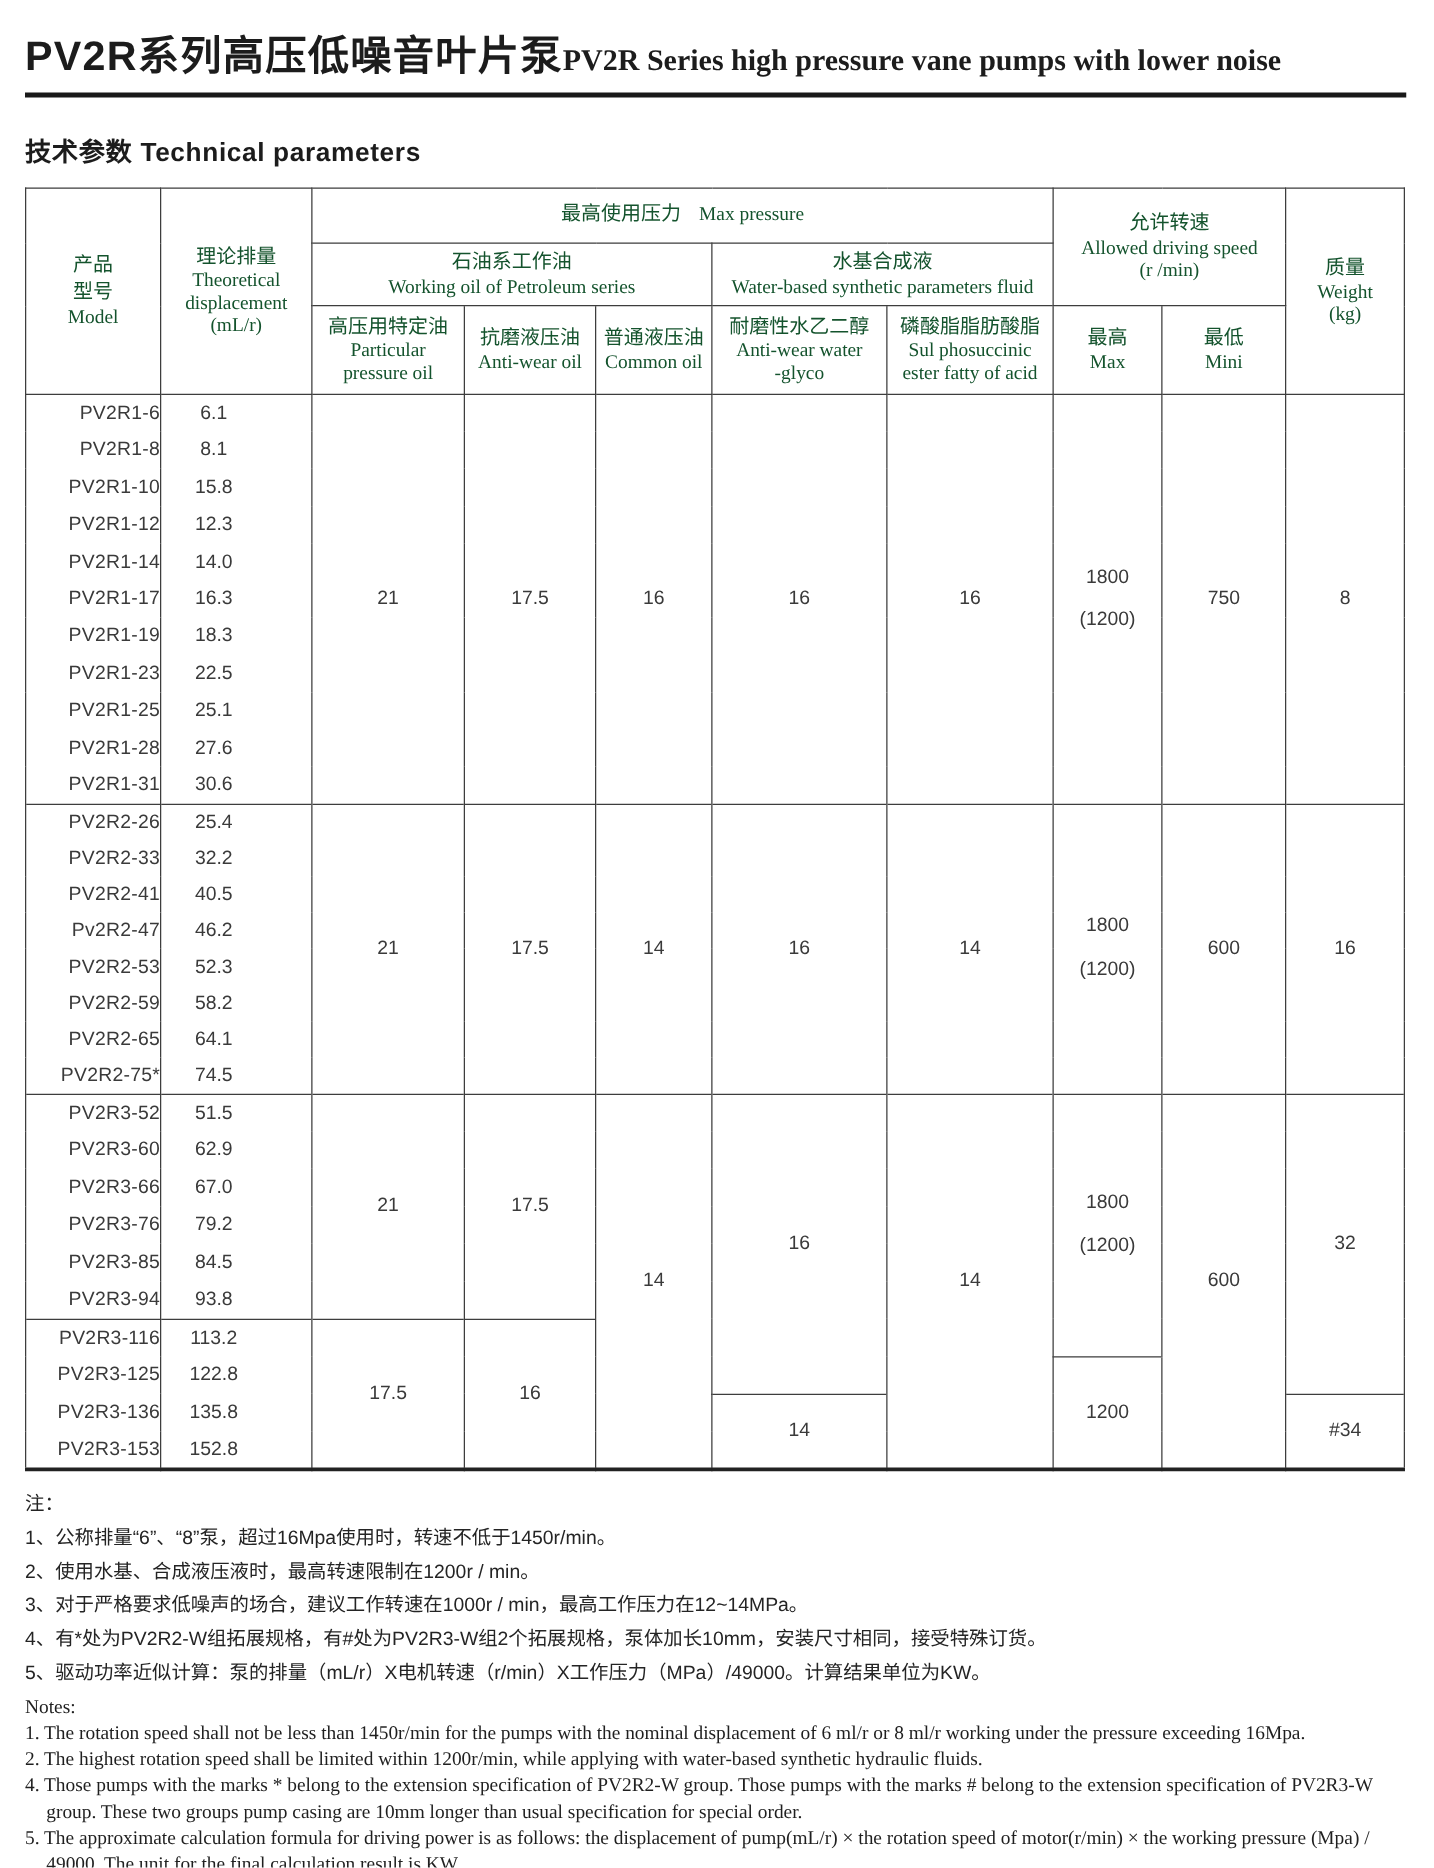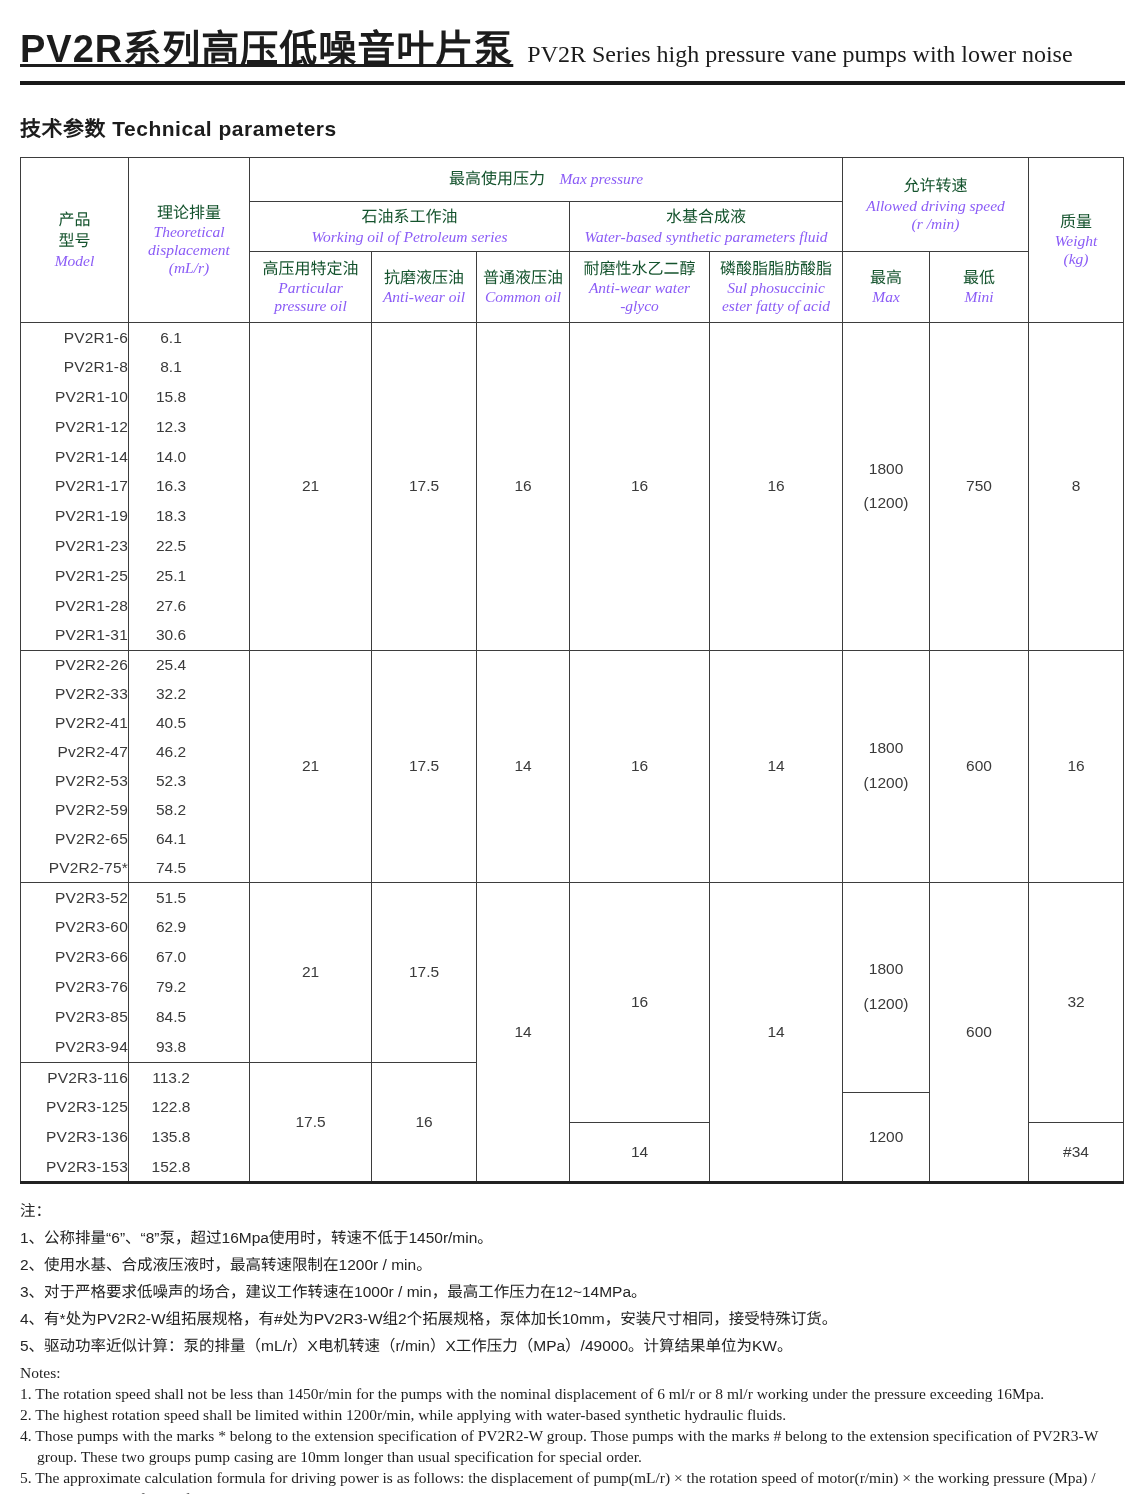--- a/index.html
+++ b/index.html
@@ -8,26 +8,25 @@
     width:1147px; height:1494px;
     overflow:hidden;
     font-family:"Liberation Sans","DejaVu Sans",sans-serif;
     color:#1c1c1c;
   }
   .content { padding:18px 22px 0 20px; }
 
   
   .title-row { white-space:nowrap; }
   .title-zh {
-    font-size:38px; font-weight:bold; letter-spacing:1px;
+    font-size:33px; font-weight:bold; letter-spacing:1px;
     font-family:"Liberation Sans","DejaVu Sans",sans-serif;
-    text-decoration:underline;
   }
   .title-en {
-    font-size:24px; font-weight:normal; margin-left:14px;
+    font-size:24px; font-weight:bold; 
     font-family:"Liberation Serif","DejaVu Serif",serif;
   }
   .rule { height:4px; background:#191919; margin-top:8px; }
 
   .section-title {
     margin-top:27px;
     font-size:21px; font-weight:bold; letter-spacing:0.5px;
   }
 
   
@@ -51,23 +50,23 @@
   }
   .spec td {
     border-left:1px solid #3d3d3d;
     border-right:1px solid #3d3d3d;
     border-top:none; border-bottom:none;
   }
   .spec td.bt { border-top:1px solid #3d3d3d; }
 
   .h-zh { display:block; font-size:16px; color:#14532d; white-space:pre-line; line-height:1.3; }
   .h-en {
-    display:block; font-size:15.5px; color:#8b5cf6;
+    display:block; font-size:15.5px; color:#14532d;
     font-family:"Liberation Serif","DejaVu Serif",serif;
-    white-space:pre-line; line-height:1.16;font-style:italic;
+    white-space:pre-line; line-height:1.16;
   }
   th.pair .h-zh, th.pair .h-en { display:inline; }
   th.pair .h-en { margin-left:10px; }
 
   tr.hr1 { height:44px; }
   tr.hr2 { height:50px; }
   tr.hr3 { height:71px; }
 
   tbody.g1 tr { height:29.8px; }
   tbody.g2 tr { height:29px;   }

